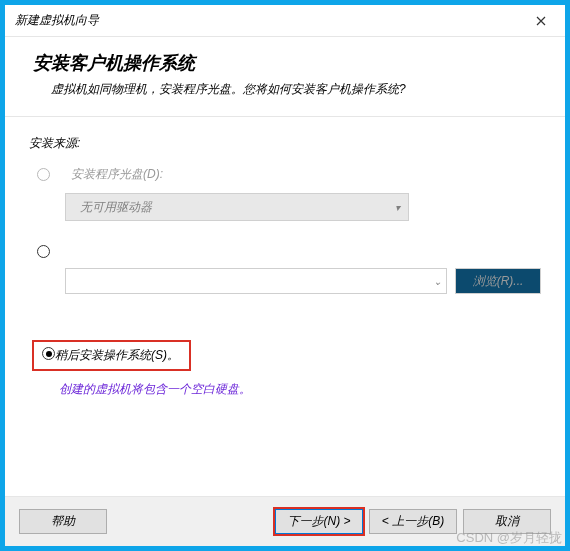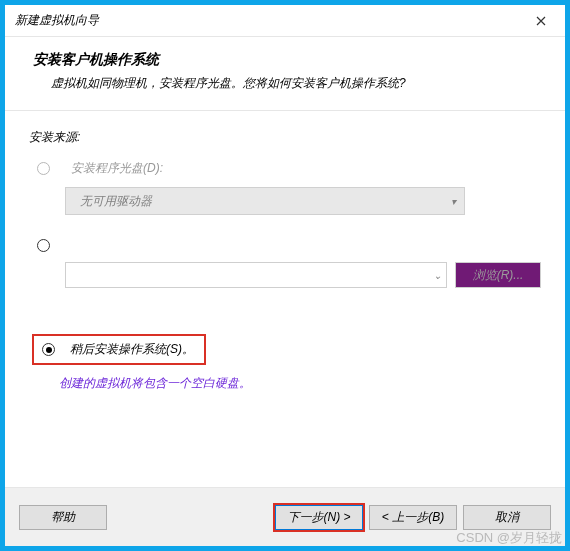--- a/index.html
+++ b/index.html
@@ -31,76 +31,76 @@
 .titlebar .title { font-size: 12px; }
 .titlebar .close {
   width: 40px; height: 28px;
   display: flex; align-items: center; justify-content: center;
   font-size: 14px; color: #333;
 }
 .header {
   padding: 14px 24px 18px 28px;
   border-bottom: 1px solid #e6e6e6;
 }
-.header .h1 { font-size: 14px; font-weight: bold; margin-bottom: 6px; }
+.header .h1 { font-size: 18px; font-weight: bold; margin-bottom: 6px; }
 .header .sub { font-size: 12px; padding-left: 18px; color: #000; }
 .content {
   flex: 1;
   padding: 18px 24px 10px 24px;
 }
 .section-label { margin-bottom: 14px; }
 .option { margin-left: 8px; margin-bottom: 8px; display: flex; align-items: center; gap: 21px; }
 .option.disabled label { color: #999; }
 .radio {
   width: 13px; height: 13px; border-radius: 50%;
   border: 1px solid #333; background: #fff;
   display: inline-flex; align-items: center; justify-content: center;
   flex-shrink: 0;
 }
 .radio.disabled { border-color: #b8b8b8; }
 .radio.selected::after {
   content: ""; width: 6px; height: 6px; border-radius: 50%; background: #000;
 }
 .dropdown {
   margin: 10px 0 24px 36px;
-  width: 400px; height: 28px;
+  width: 344px; height: 28px;
   background: #e8e8e8;
   border: 1px solid #d0d0d0;
   display: flex; align-items: center; justify-content: space-between;
   padding: 0 8px 0 14px;
   color: #808080;
 }
 .dropdown .chev { color: #808080; font-size: 10px; }
 .iso-row {
   margin: 10px 0 8px 36px;
   display: flex; gap: 8px; align-items: center;
 }
 .textbox {
   flex: 1; height: 26px;
   border: 1px solid #cfcfcf; background: #fff;
   display: flex; align-items: center; justify-content: flex-end; padding-right: 4px;
 }
 .textbox .chev { color: #888; font-size: 10px; }
 .browse-btn {
   width: 86px; height: 26px;
-  border: 1px solid #cfcfcf; background: #701a75;
+  border: 1px solid #cfcfcf; background: #0c4a6e;
   color: #9a9a9a;
   display: flex; align-items: center; justify-content: center;
 }
 .highlight-box {
   border: 2px solid #d93025;
   display: inline-flex; align-items: center;
   padding: 5px 10px 5px 4px;
   margin-top: 38px;
   margin-left: 3px;
 }
-.option-later { display: flex; align-items: center; gap: 15px; margin-left: 4px; }
+.option-later { display: flex; align-items: flex-start; gap: 0; margin-left: 4px; }
 .hint { margin: 10px 0 0 30px; color: #6d28d9; }
 .footer {
-  height: 59px;
+  height: 50px;
   border-top: 1px solid #e6e6e6;
   background: #f0f0f0;
   display: flex; align-items: center;
   padding: 0 14px;
   justify-content: space-between;
 }
 .btn {
   height: 25px;
   min-width: 88px;
   background: #e1e1e1;

